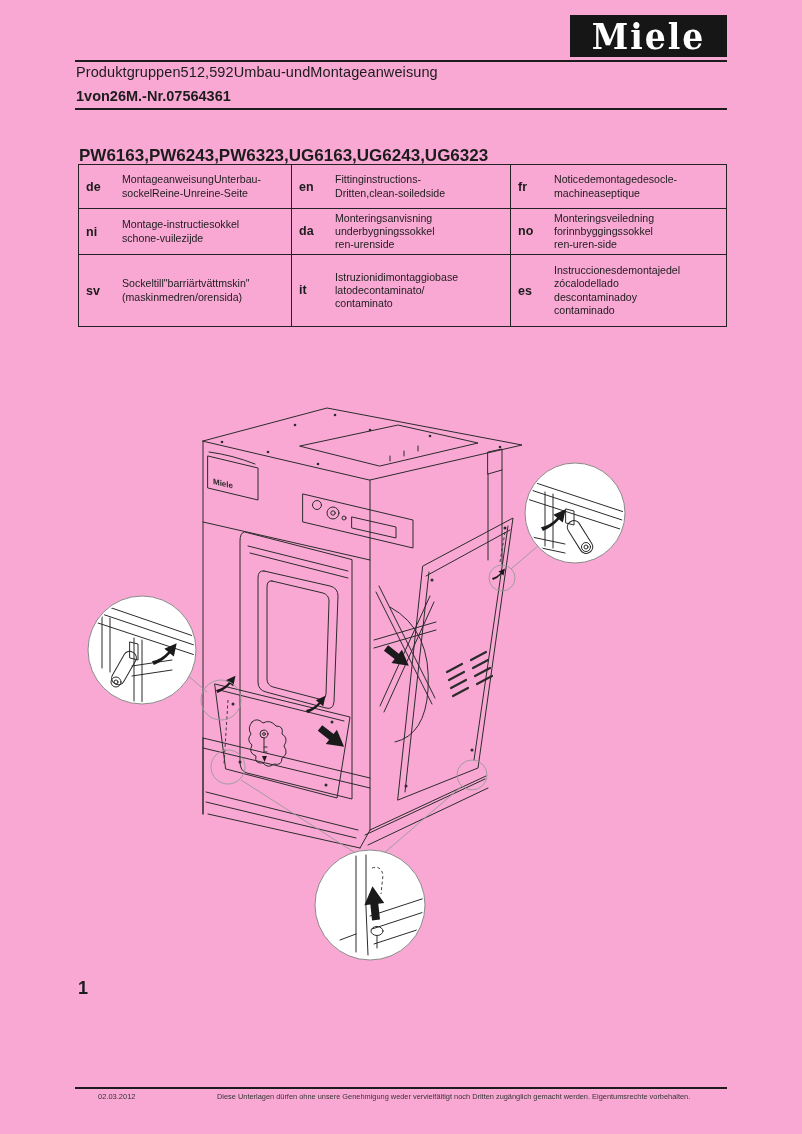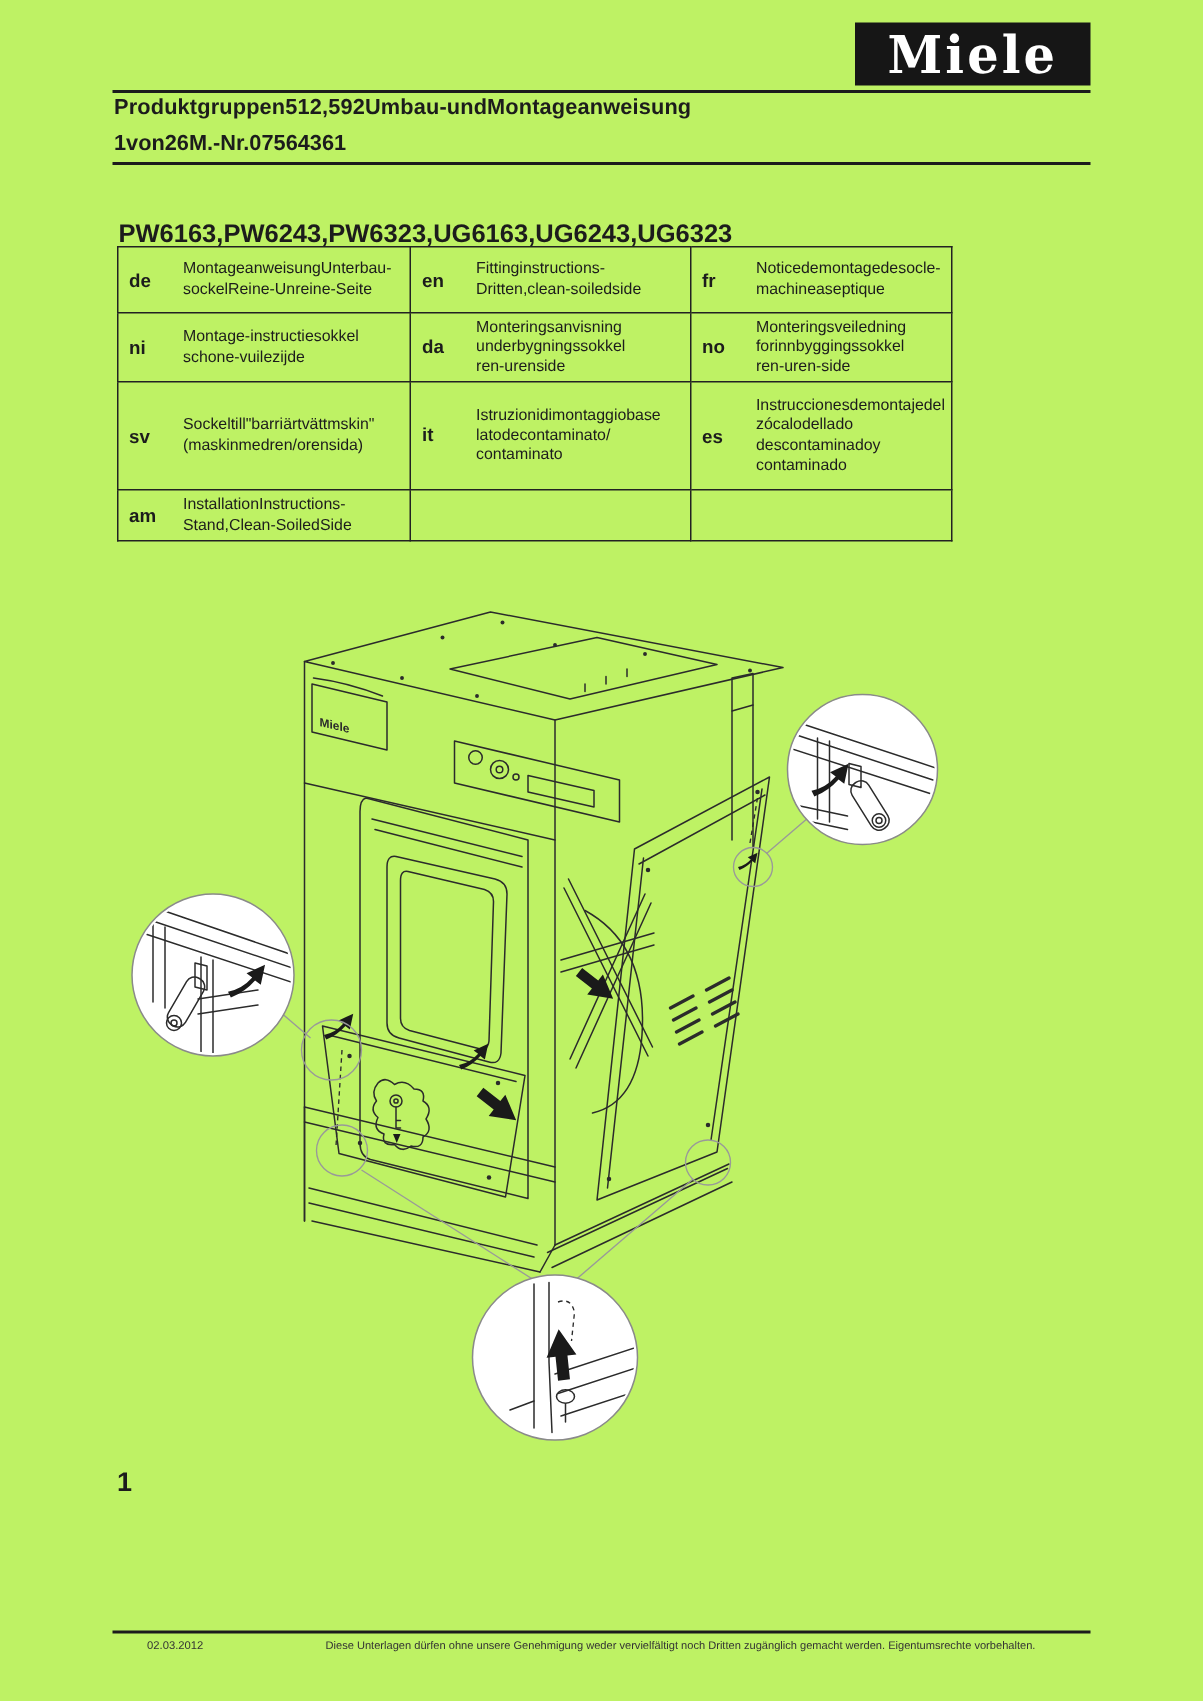--- a/index.html
+++ b/index.html
@@ -1,29 +1,29 @@
 <!DOCTYPE html>
 <html><head>
 <meta charset="utf-8">
 <style>
   html,body{margin:0;padding:0;background:#fff;}
-  .page{position:relative;width:802px;height:1134px;background:#bef264;overflow:hidden;
+  .page{position:relative;width:802px;height:1134px;background:#f9a8d4;overflow:hidden;
         font-family:"Liberation Sans",sans-serif;color:#1c1c1c;}
   .abs{position:absolute;}
   
   .logo-box{left:570px;top:15px;width:157px;height:42px;background:#161616;
             display:flex;align-items:center;justify-content:center;}
   .logo-text{color:#ffffff;font-family:"DejaVu Serif",serif;font-weight:bold;
              font-size:33px;letter-spacing:2px;line-height:1;transform:scaleY(1.05);}
   .rule{background:#1c1c1c;height:2.4px;left:75px;width:652px;}
-  .title1{left:76px;top:64px;font-size:14.5px;font-weight:bold;letter-spacing:0.1px;}
+  .title1{left:76px;top:64px;font-size:14.5px;font-weight:normal;letter-spacing:0.1px;}
   .title2{left:76px;top:88px;font-size:14.5px;font-weight:bold;text-align:right;}
   
   .models{left:79px;top:146px;font-size:17px;font-weight:bold;}
-  table.lang{position:absolute;left:78px;top:164px;width:557px;border-collapse:collapse;}
+  table.lang{position:absolute;left:78px;top:164px;width:649px;border-collapse:collapse;}
   table.lang td{border:1.5px solid #222;padding:0;vertical-align:middle;}
   .cellwrap{display:flex;align-items:center;min-height:100%;}
   .code{flex:0 0 36px;padding-left:7px;font-weight:bold;font-size:12.5px;}
   .desc{font-size:10.6px;line-height:1.25;white-space:pre-line;padding-right:4px;}
   tr.r1{height:44px;} tr.r2{height:46px;} tr.r3{height:72px;} tr.r4{height:34px;}
   
   .fig-number{left:78px;top:978px;font-size:18px;font-weight:bold;}
   .footer-rule{top:1087px;}
   .footer-date{left:76px;top:1092px;font-size:7.5px;color:#333;margin-left:22px;}
   .footer-notice{left:217px;top:1092px;font-size:7.4px;color:#333;}
@@ -118,31 +118,20 @@
       <td>
             <div class="cellwrap">
         <span class="code">es</span>
         <span class="desc">Instruccionesdemontajedel
 zócalodellado
 descontaminadoy
 contaminado</span>
             </div>
           </td>
     </tr>
-    <tr class="r4">
-      <td>
-            <div class="cellwrap">
-        <span class="code">am</span>
-        <span class="desc">InstallationInstructions-
-Stand,Clean-SoiledSide</span>
-            </div>
-          </td>
-      <td></td>
-      <td></td>
-    </tr>
     </tbody>
   </table>
 
   <svg class="abs" style="left:0;top:388px" width="802" height="640" viewBox="0 388 802 640">
     <defs>
       <clipPath id="c1">
           <circle cx="575" cy="513" r="48"></circle>
         </clipPath>
       <clipPath id="c2">
           <circle cx="142" cy="650" r="52"></circle>

